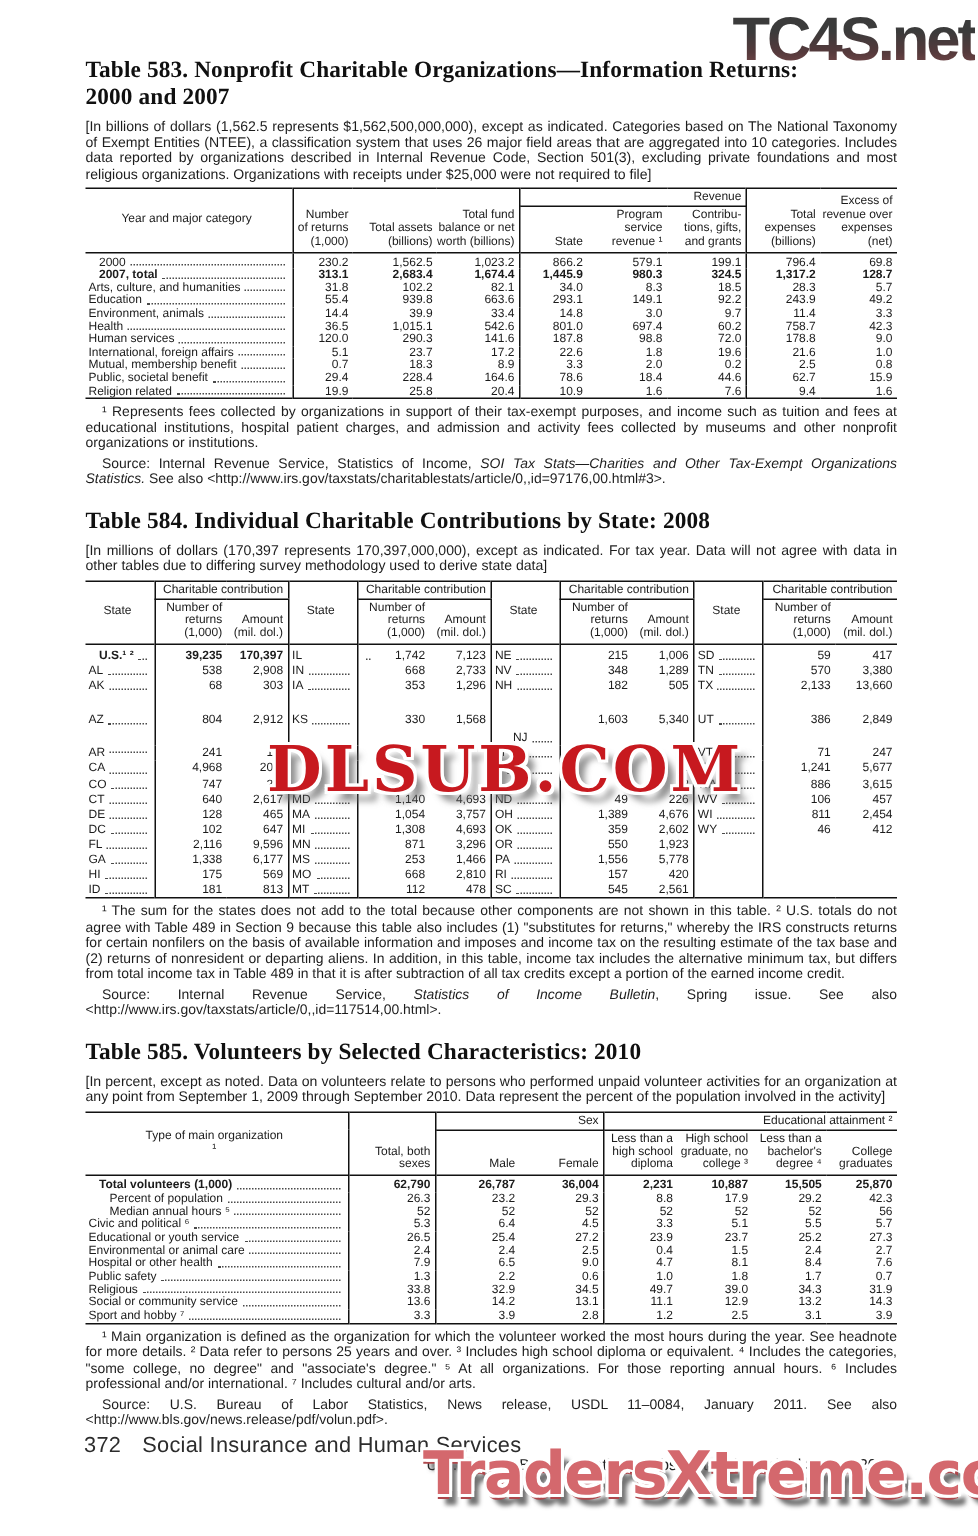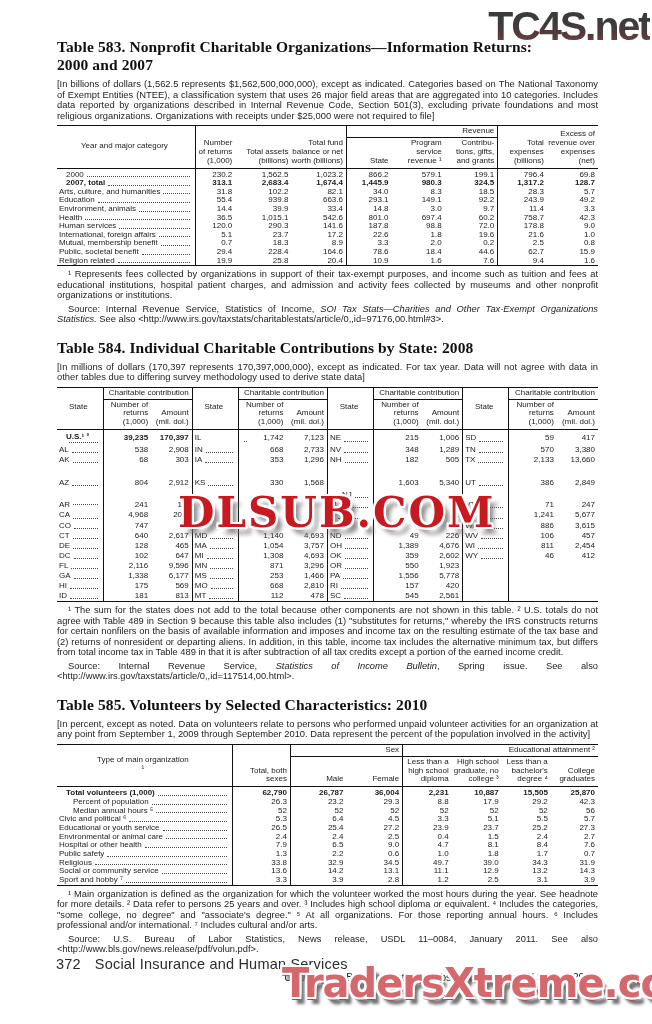--- a/index.html
+++ b/index.html
@@ -321,21 +321,21 @@
           <th>Amount (mil. dol.)</th>
           <th>Number of returns (1,000)</th>
           <th>Amount (mil. dol.)</th>
           <th>Number of returns (1,000)</th>
           <th>Amount (mil. dol.)</th>
         </tr>
       </thead>
       <tbody>
           <tr>
             <td class="lab st br b">
-              <div class="lw" style="padding-left: 7px; flex-direction: column;">
+              <div class="lw" style="padding-left: 7px;">
                 <span class="lt">U.S.¹ ²</span>
                 <span class="dots"></span>
               </div>
             </td>
             <td class="n b">39,235</td>
             <td class="n b">170,397</td>
             <td class="lab st br bl">
               <div class="lw" style="padding-left: 0px; gap: 40px;">
                 <span class="lt">IL</span>
                 <span class="dots"></span>

